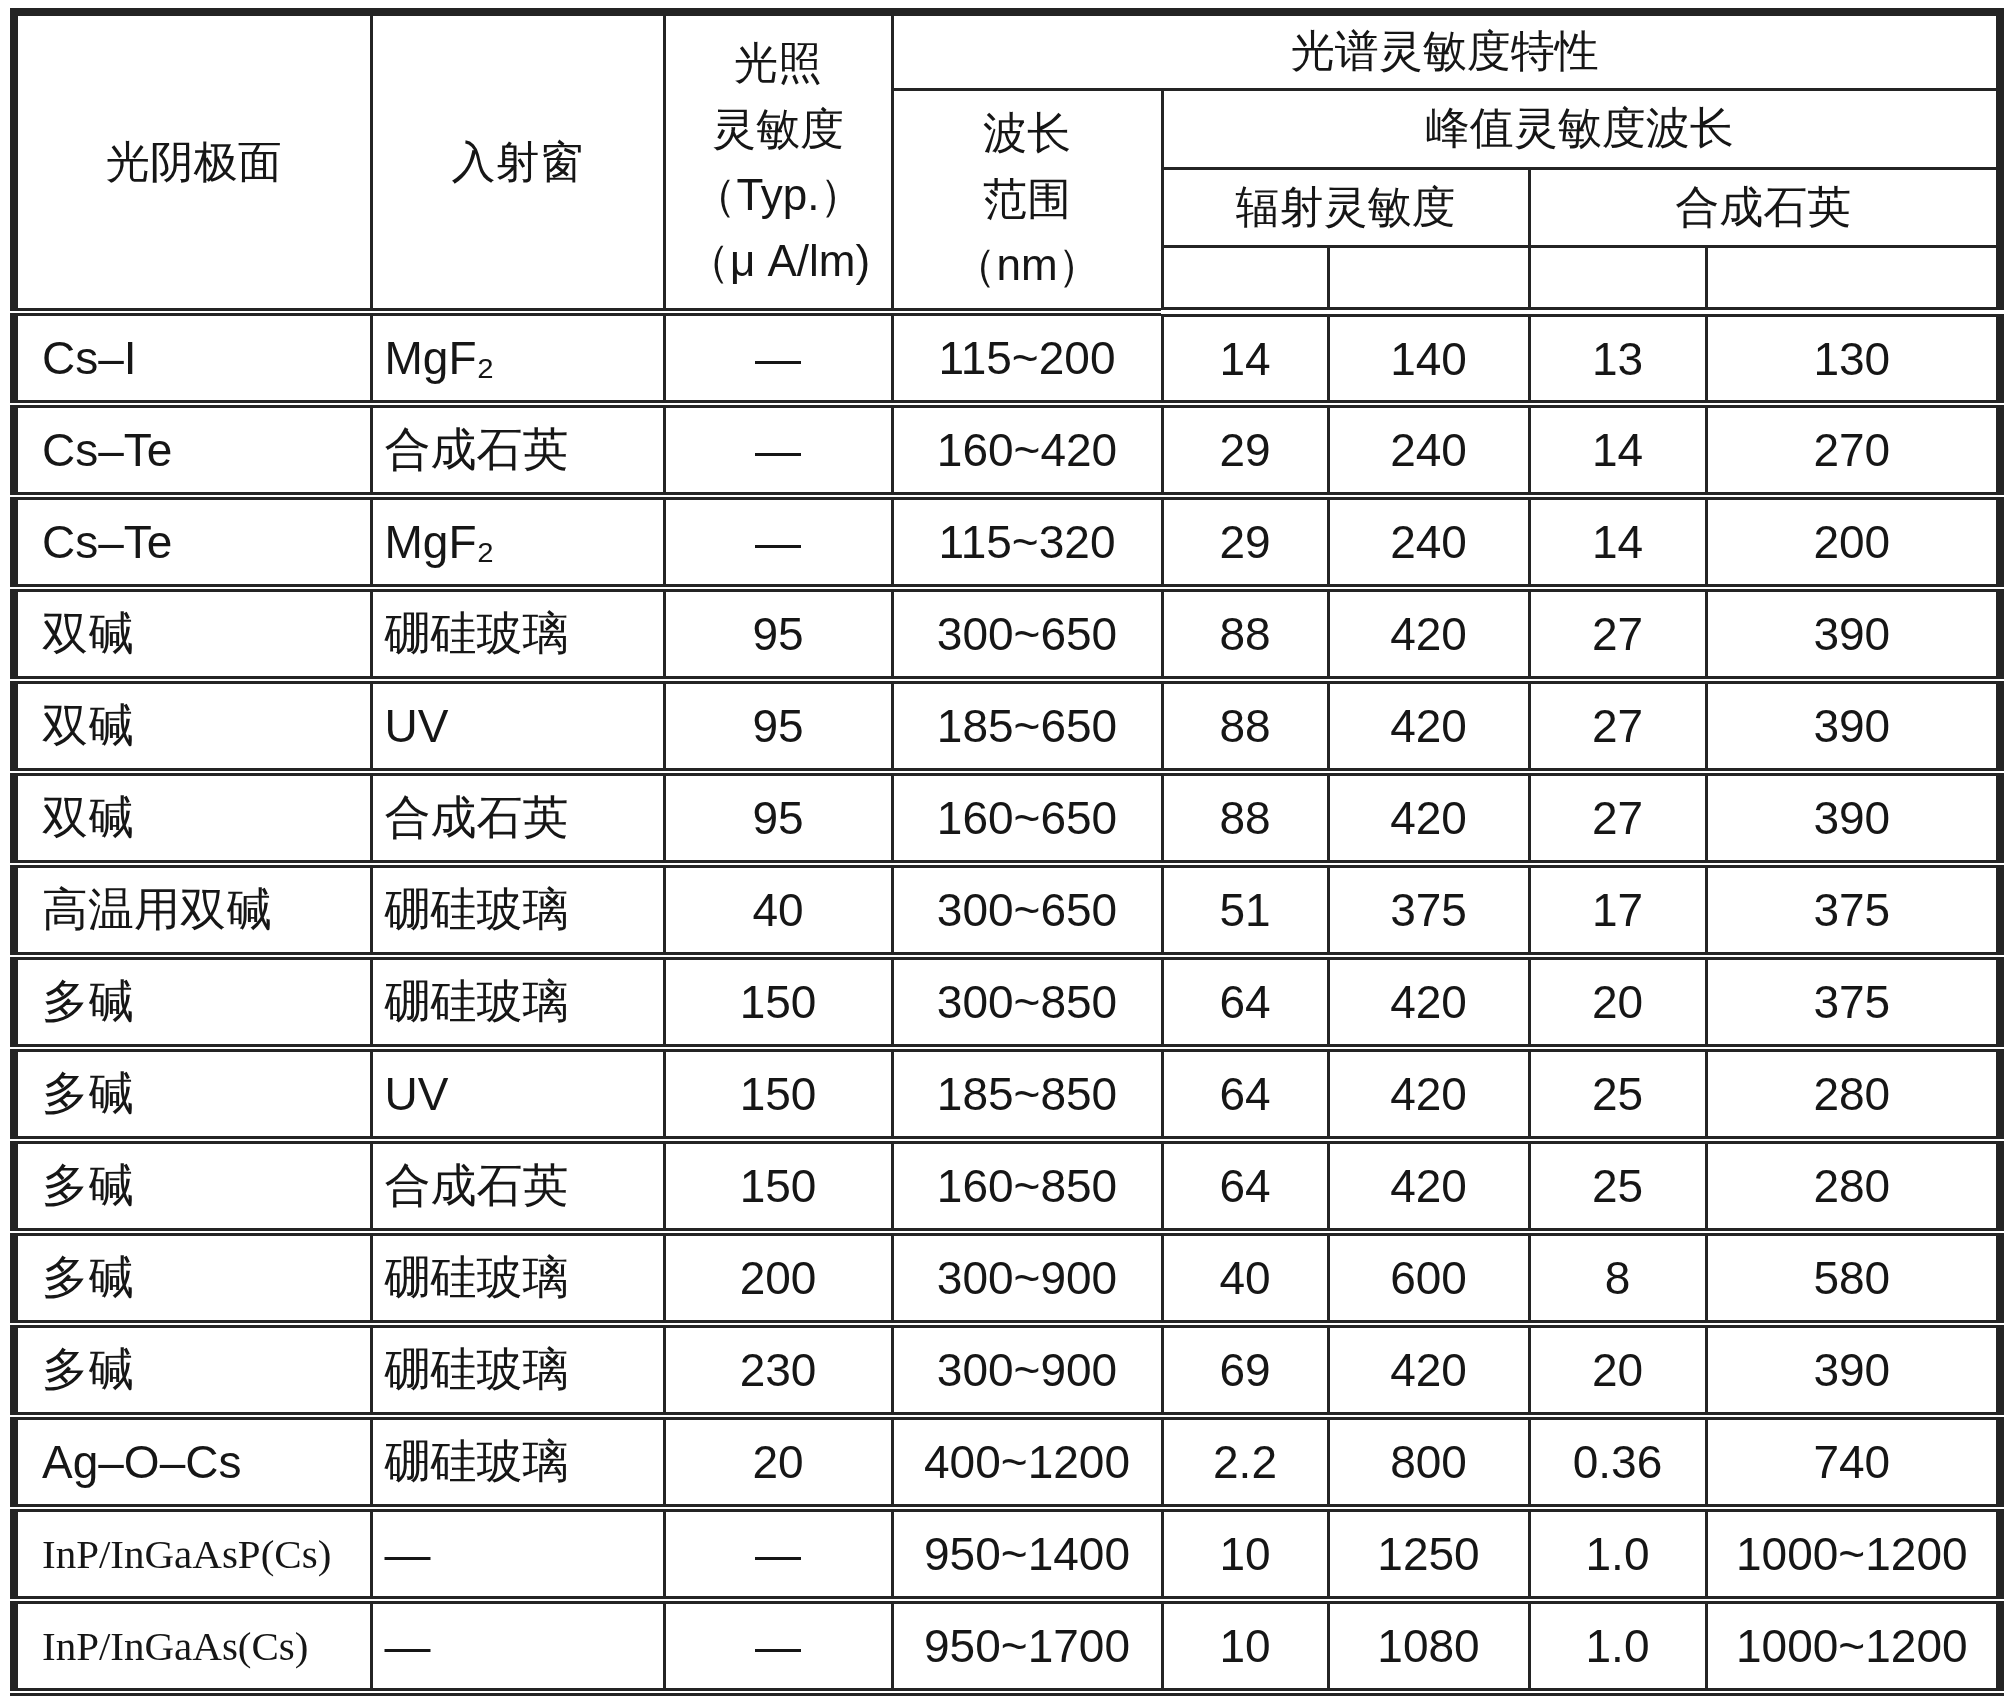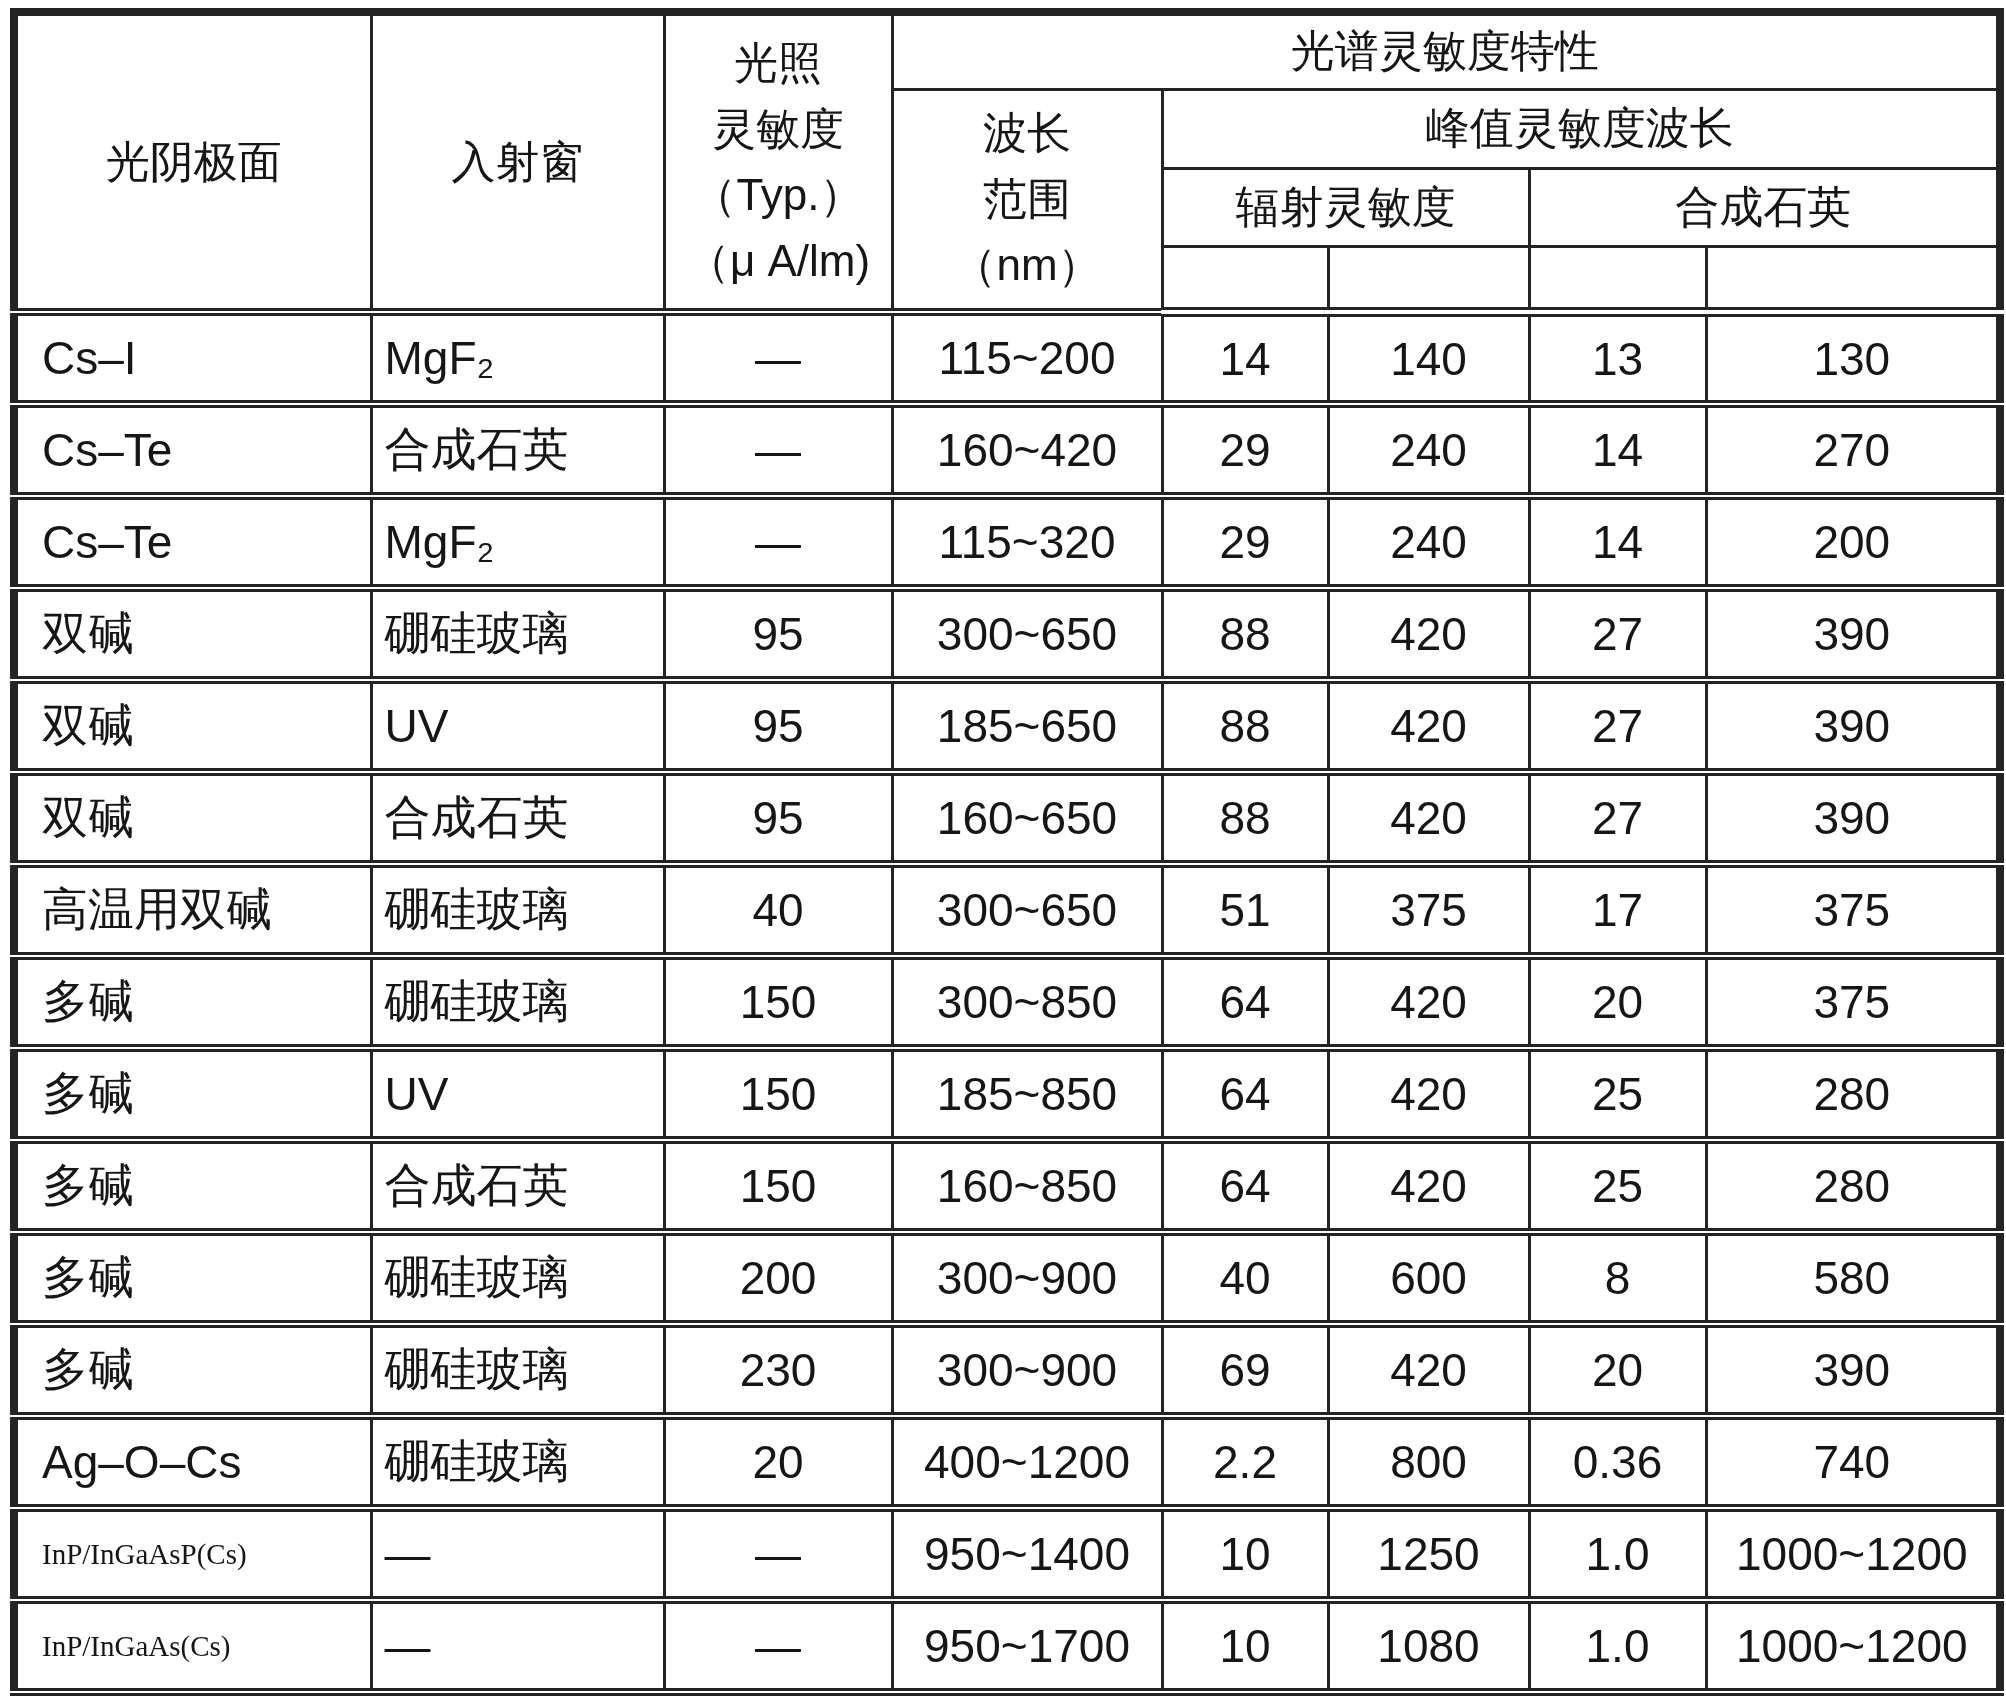--- a/index.html
+++ b/index.html
@@ -15,21 +15,21 @@
   tr.h td{border-top:3px solid #0c4a6e;border-bottom:3px solid #242424;}
   tr.hlast td{border-bottom:10px double #242424;}
   
   tbody td{border-top:8px double #242424;border-bottom:8px double #242424;}
   tr.r1{height:77px;} tr.r2{height:79px;} tr.r3{height:78px;} tr.r4{height:66px;}
   tbody tr{height:92px;}
   td.hdr{font-size:44px;}
   .lines span{display:block;line-height:1.5;}
   td.cL{text-align:left;padding-left:24px;}
   td.cW{text-align:left;padding-left:12px;}
-  td.serif{font-family:"Liberation Serif","DejaVu Serif",serif;font-size:29px;}
+  td.serif{font-family:"Liberation Serif","DejaVu Serif",serif;font-size:41px;}
 </style>
 </head>
 <body>
 
 <div class="sheet">
 <table class="main">
   <colgroup>
     <col style="width:357px">
         <col style="width:293px">
         <col style="width:228px">

